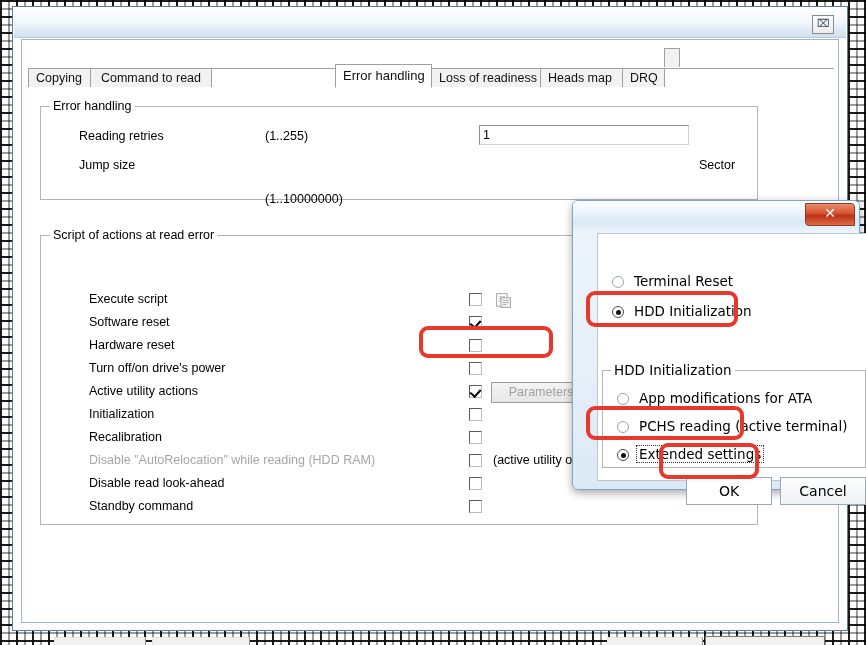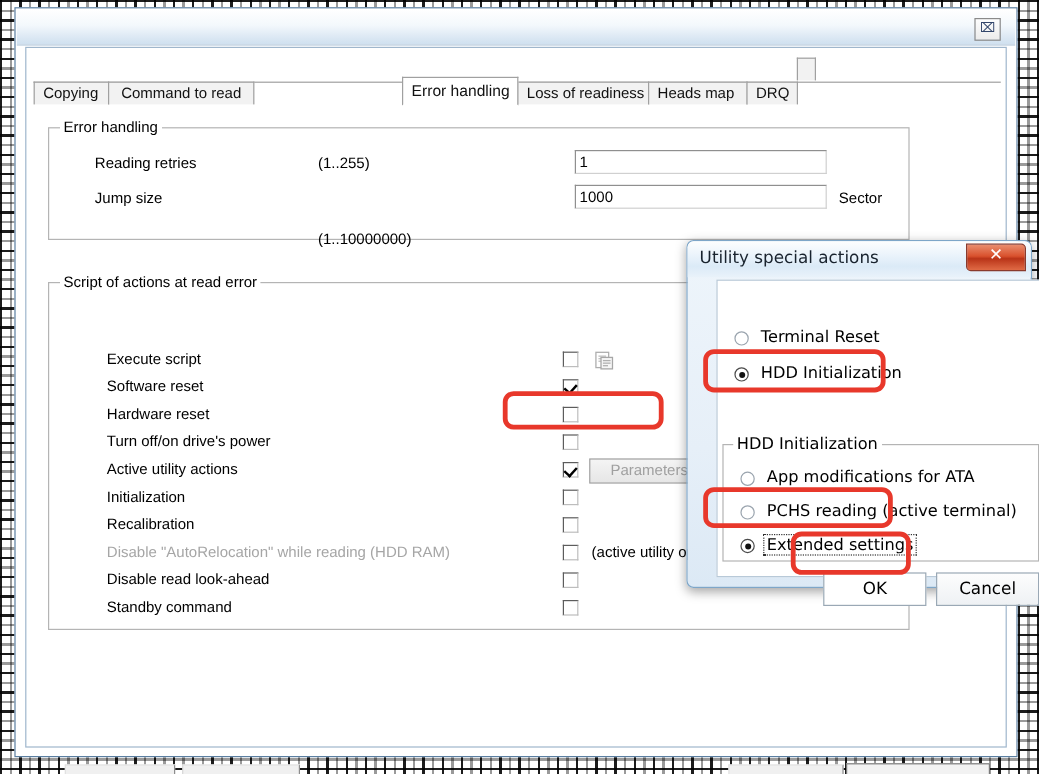--- a/index.html
+++ b/index.html
@@ -437,21 +437,20 @@
 
     <div class="groupbox" id="gb-error">
       <div class="gb-title">Error handling</div>
 
       <div class="form-label" style="left:38px; top:22px;">Reading retries</div>
       <div class="form-label" style="left:224px; top:22px;">(1..255)</div>
       <div class="field" style="left:438px; top:18px; width:210px;">1</div>
 
       <div class="form-label" style="left:38px; top:51px;">Jump size</div>
       <div class="form-label" style="left:224px; top:51px;margin-top:34px;">(1..10000000)</div>
-      <div class="field" style="left:438px; top:47px; width:210px;">1000</div>
       <div class="form-label" style="left:658px; top:51px;">Sector</div>
     </div>
 
     <div class="groupbox" id="gb-script">
       <div class="gb-title">Script of actions at read error</div>
       <div id="chk-host">
           <div class="chk-row" style="top: 55px;">
             <div class="chk-label">Execute script</div>
             <div class="chk-box"></div>
             <div id="script-icon"><svg viewBox="0 0 16 16" width="17" height="17">
@@ -509,21 +508,20 @@
     <div class="btn" id="btn-default">Default</div>
     <div class="btn" id="btn-templates">Templates</div>
     <div class="btn" id="btn-cancel"><span class="btn-ico ico-x">✖</span><span>Cancel</span></div>
     <div class="btn" id="btn-apply"><span class="btn-ico ico-v">✔</span><span>Apply</span></div>
 
   </div>
 </div>
 
 <div id="dialog">
   <div id="dlg-titlebar">
-    <div id="dlg-title">Utility special actions</div>
     <div id="dlg-close">✕</div>
   </div>
   <div id="dlg-body">
     <div id="dlg-top-options">
         <div class="radio-row" style="top: 38px;">
           <span class="radio-mark"></span>
           <span class="radio-text">Terminal Reset</span>
         </div>
         <div class="radio-row" style="top: 68px;">
           <span class="radio-mark on"></span>

